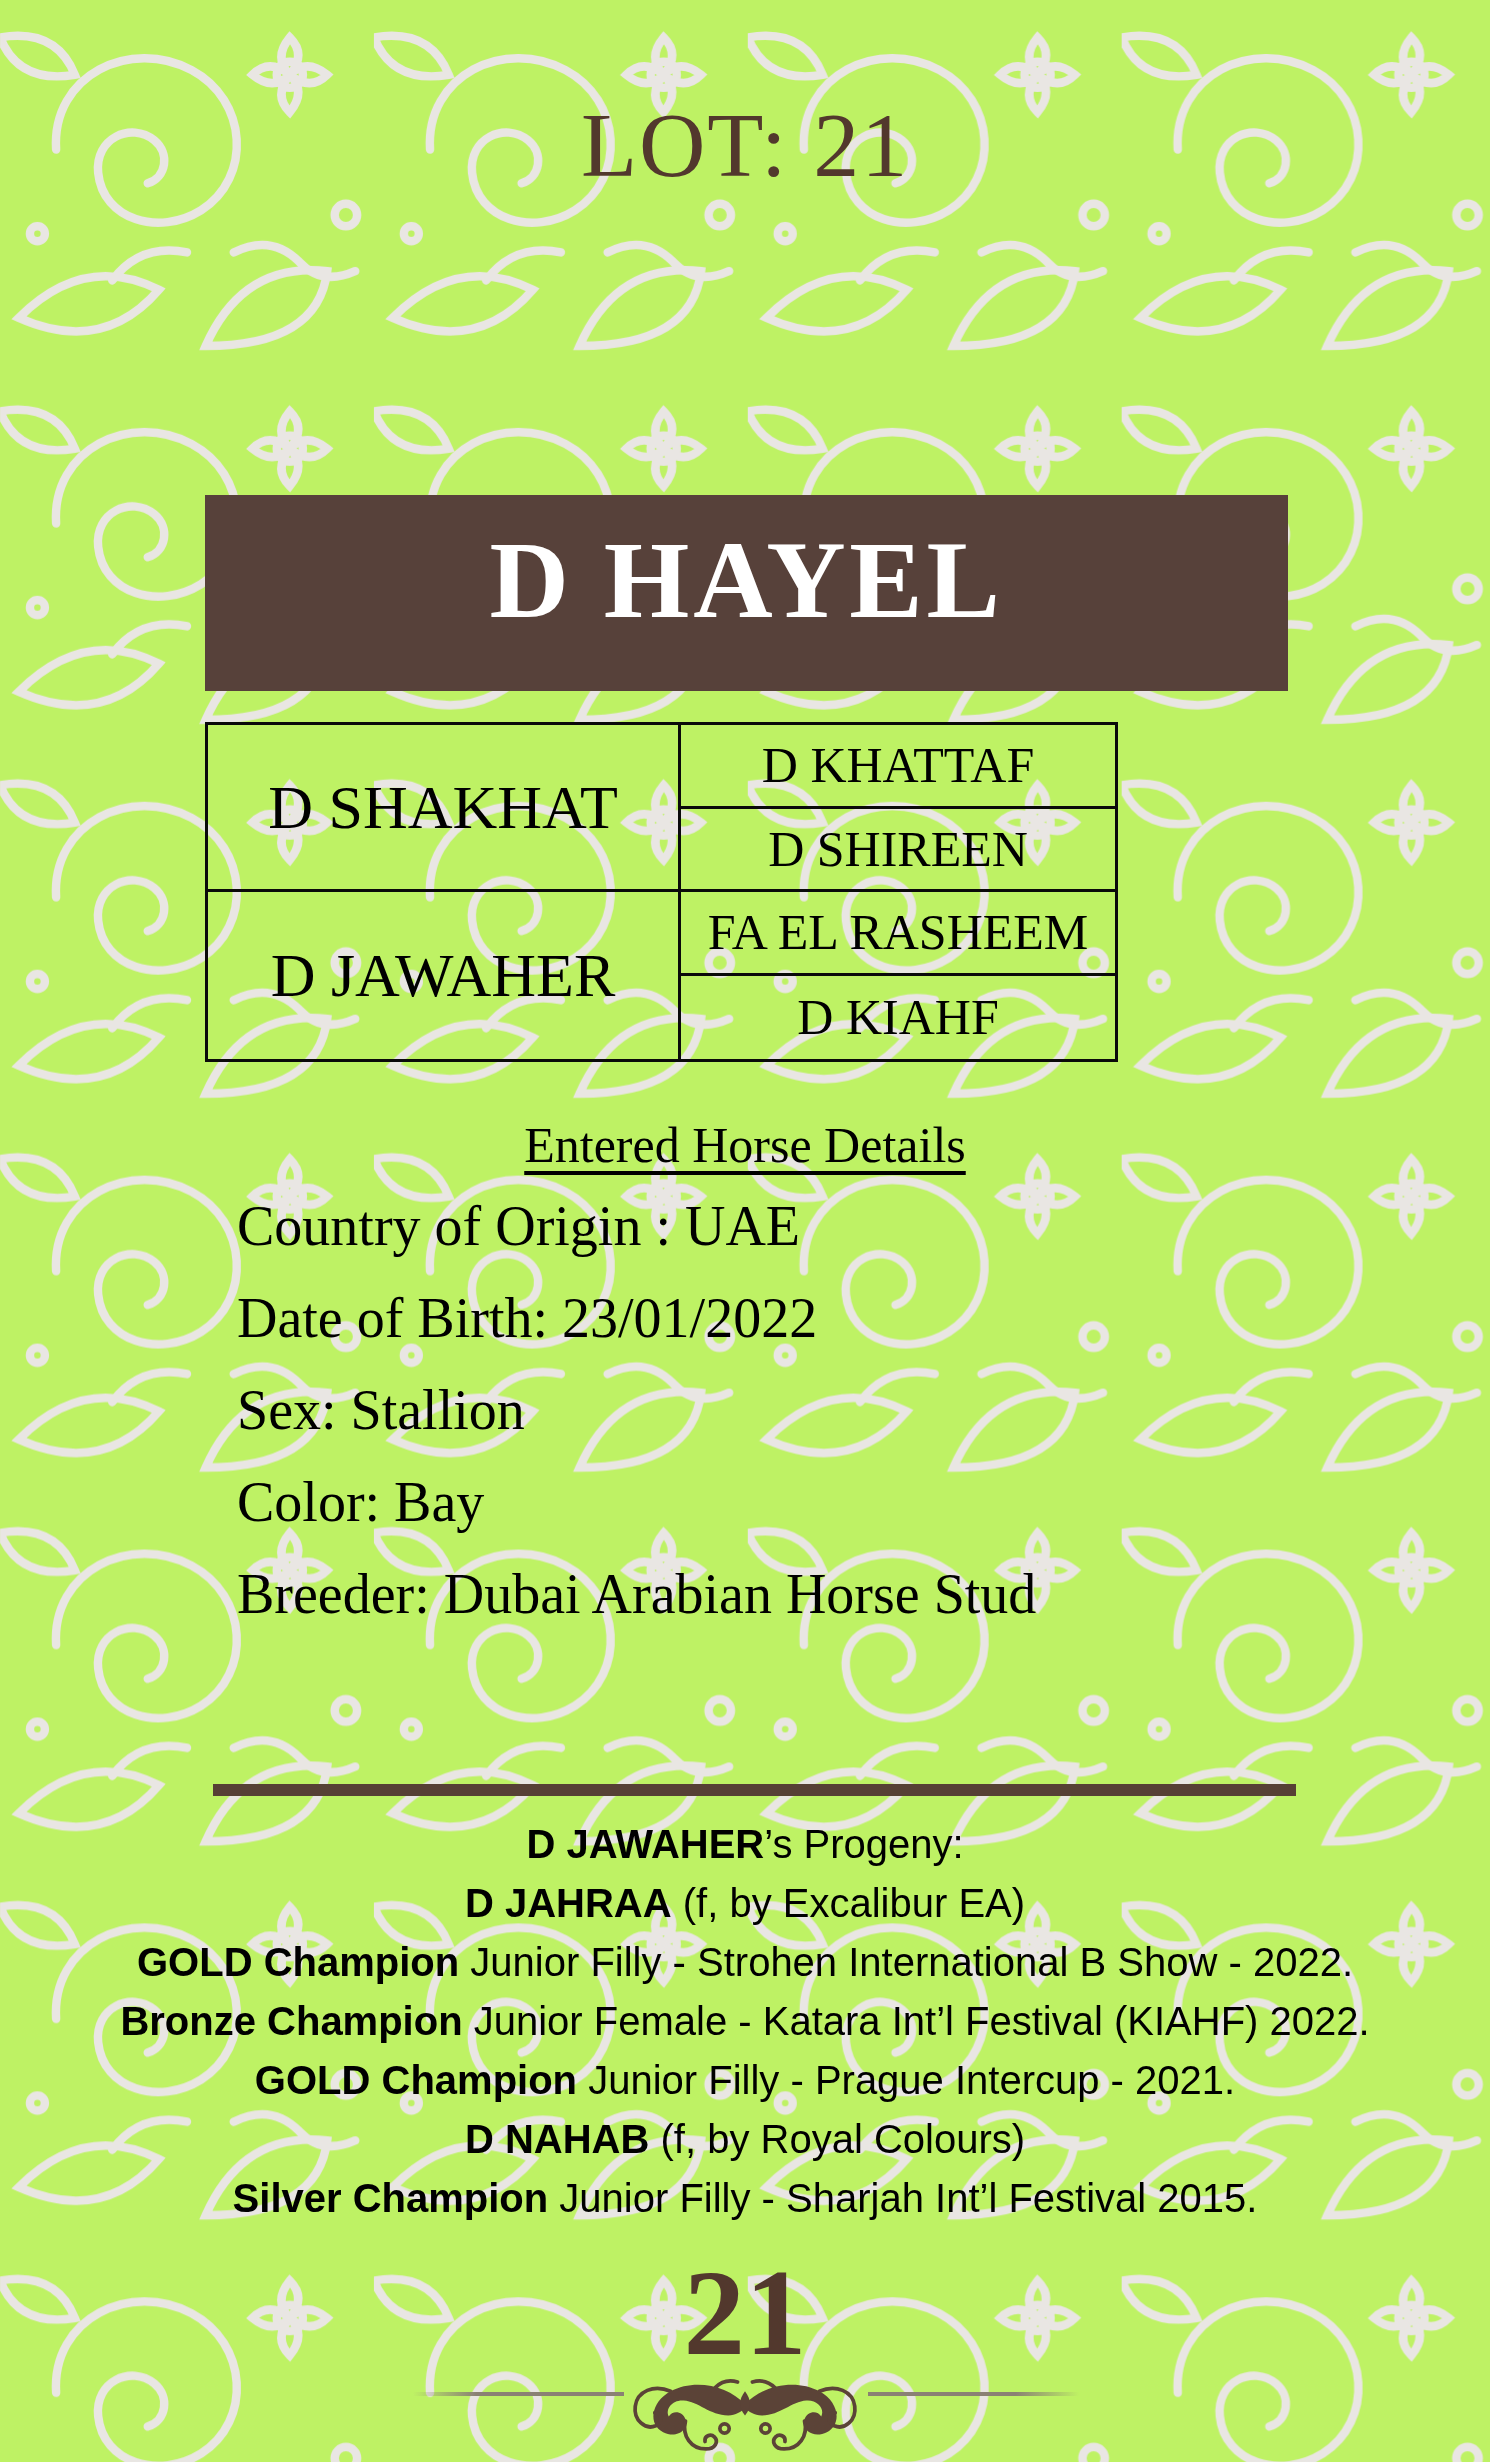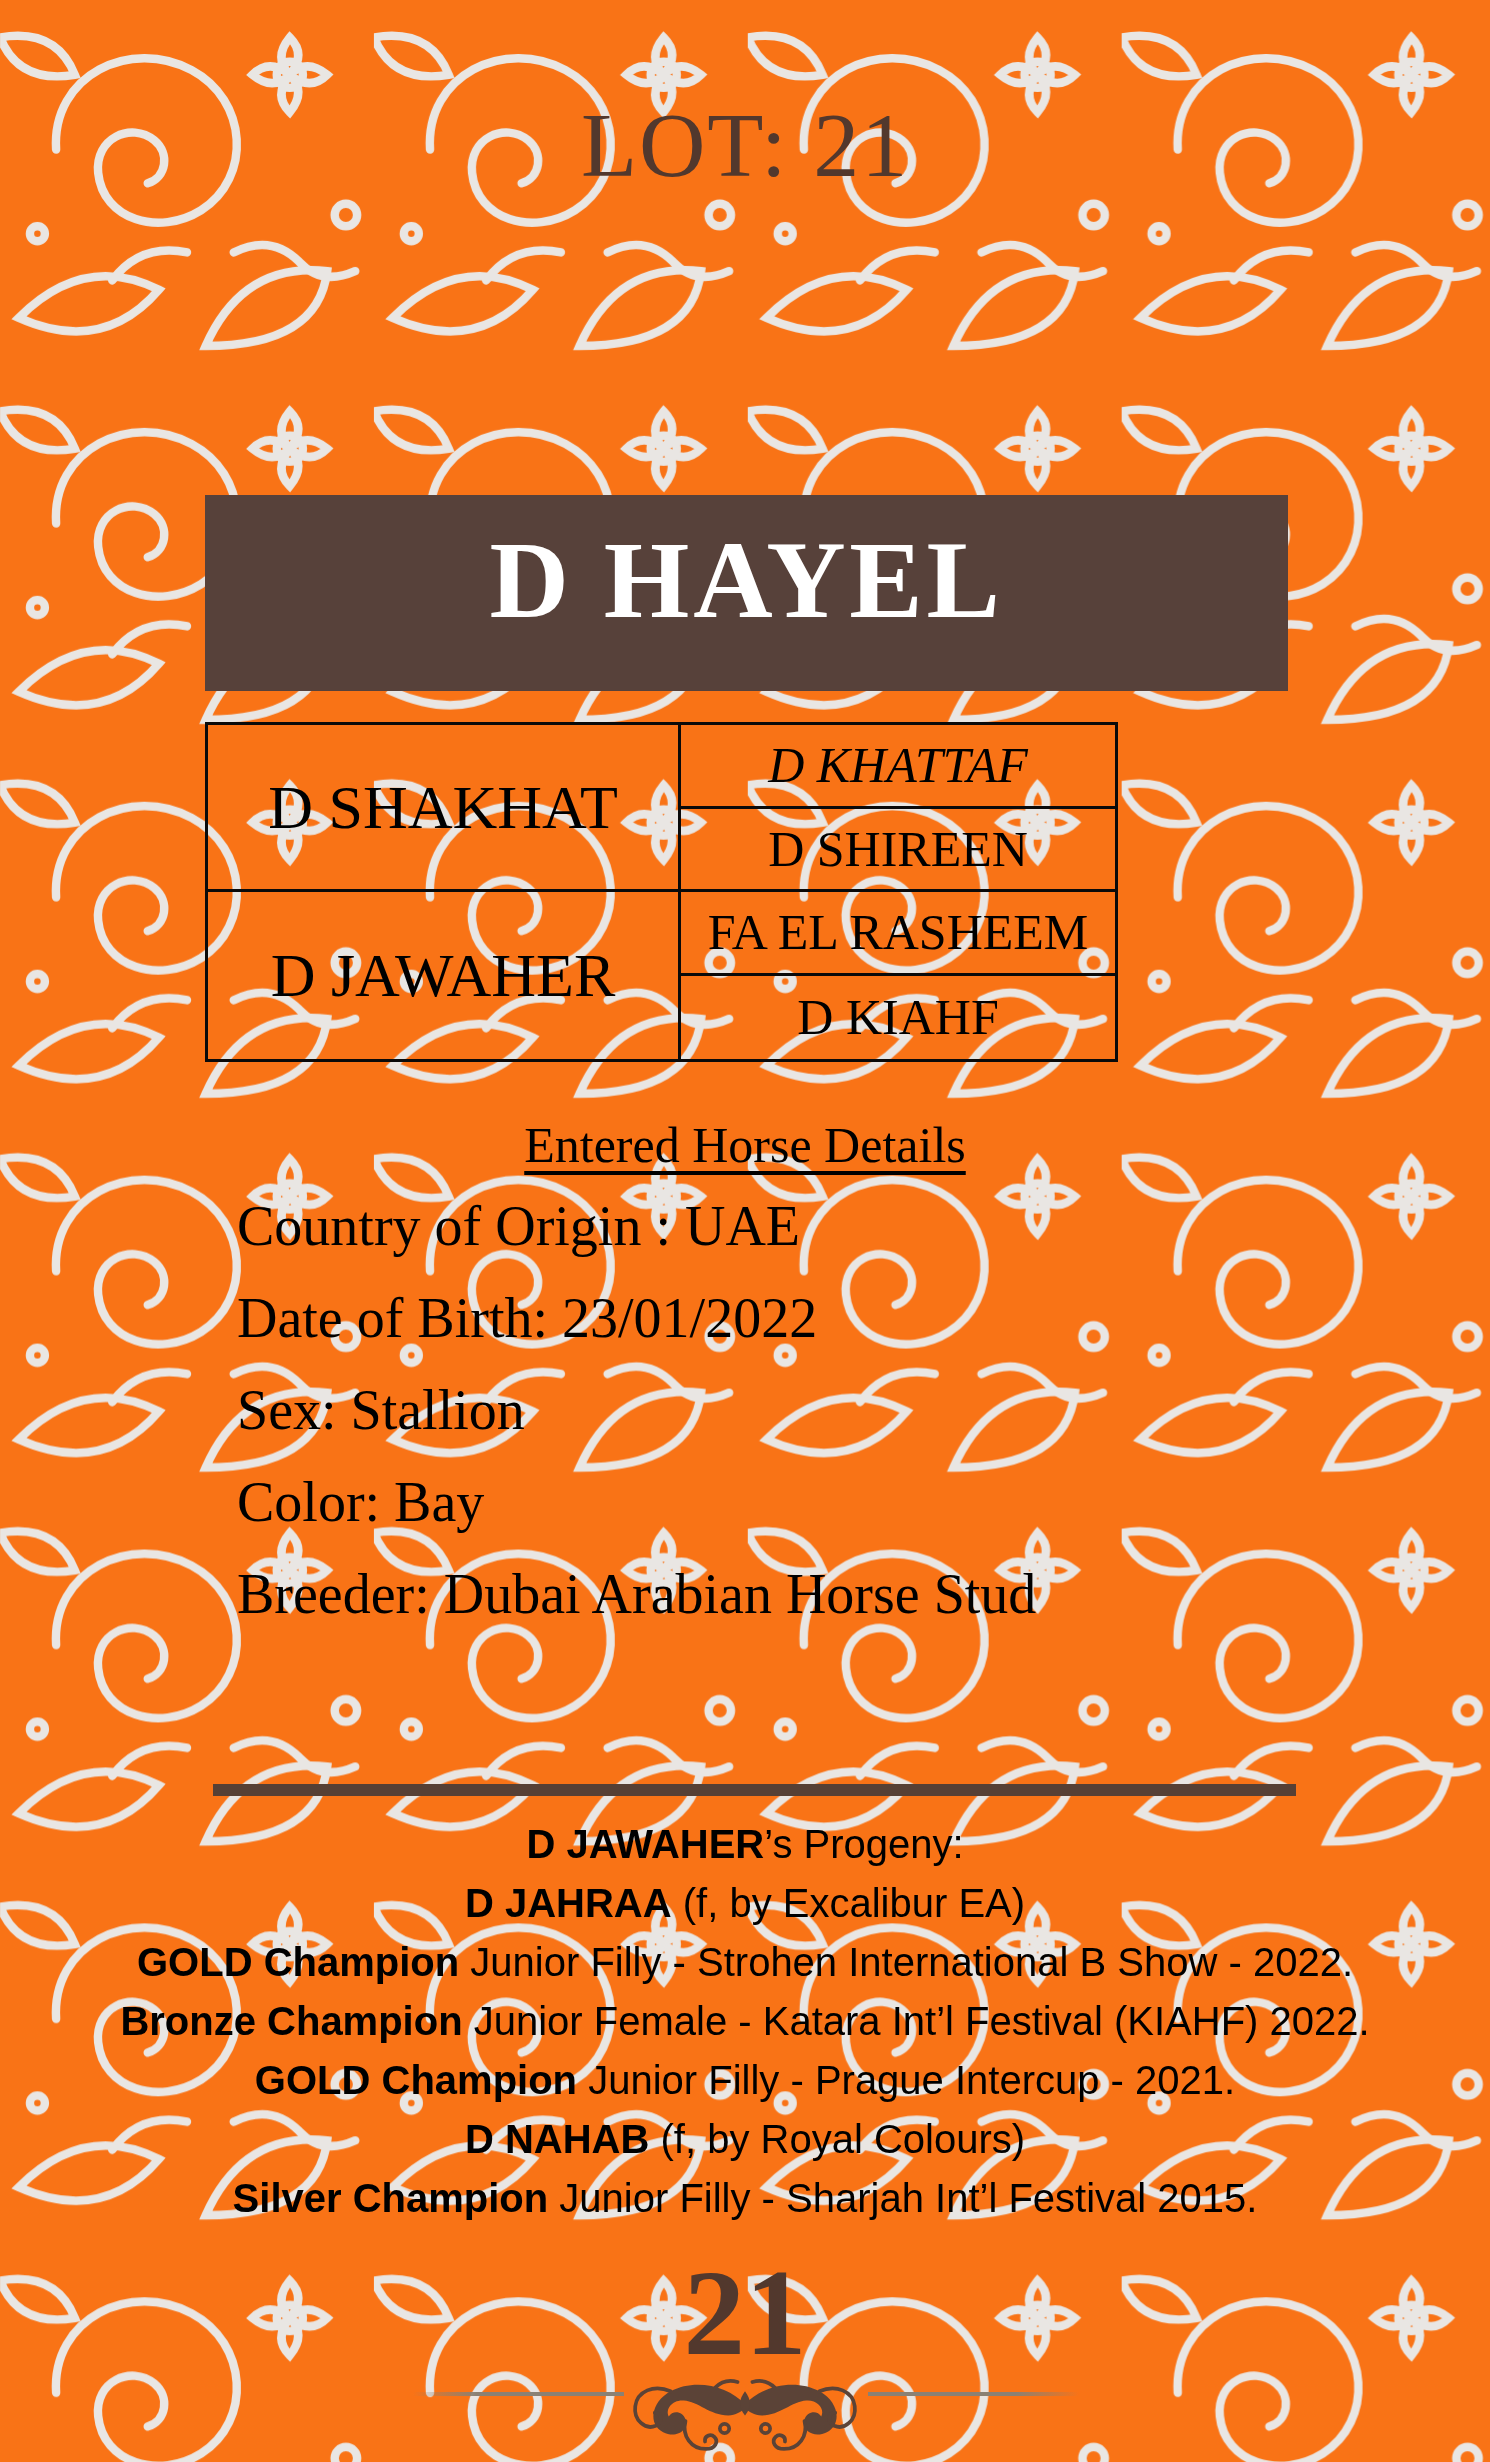--- a/index.html
+++ b/index.html
@@ -1,19 +1,19 @@
 <!DOCTYPE html>
 <html style="font-size:15px"><head>
 <meta charset="utf-8">
 <style>
   html,body{margin:0;padding:0;}
   .page{
     position:relative;
     width:1490px;height:2462px;
-    background:#f97316;
+    background:#bef264;
     overflow:hidden;
     font-family:"Liberation Serif", serif;
   }
   .bg-pattern{position:absolute;left:0;top:0;z-index:0;}
   .layer{position:absolute;z-index:1;}
 
   .lot-title{
     left:0;top:99px;width:100%;
     text-align:center;
     font-size:92px;line-height:1;
@@ -42,21 +42,21 @@
     grid-template-columns:473px 1fr;
     grid-template-rows:repeat(4,1fr);
   }
   .ped-cell{
     display:flex;align-items:center;justify-content:center;
     color:#000;
   }
   .ped-parent{font-size:62px;}
   .ped-gp{font-size:50px;}
   .cell-sire{grid-column:1;grid-row:1/3;border-right:3.7px solid #0a0a0a;border-bottom:3.7px solid #0a0a0a;}
-  .cell-sire-sire{grid-column:2;grid-row:1;border-bottom:3.7px solid #0a0a0a;font-style:italic;}
+  .cell-sire-sire{grid-column:2;grid-row:1;border-bottom:3.7px solid #0a0a0a;}
   .cell-sire-dam{grid-column:2;grid-row:2;border-bottom:3.7px solid #0a0a0a;}
   .cell-dam{grid-column:1;grid-row:3/5;border-right:3.7px solid #0a0a0a;}
   .cell-dam-sire{grid-column:2;grid-row:3;border-bottom:3.7px solid #0a0a0a;}
   .cell-dam-dam{grid-column:2;grid-row:4;}
 
   .details-heading{
     left:0;top:1118px;width:100%;
     text-align:center;
     font-size:50px;line-height:1.1;
     color:#000;

